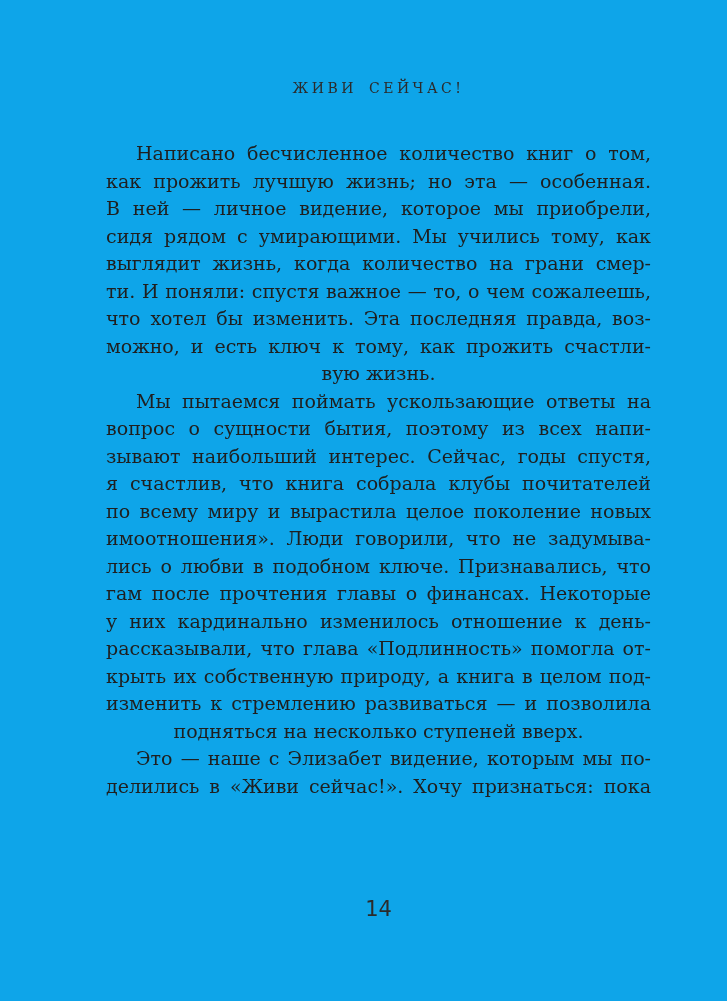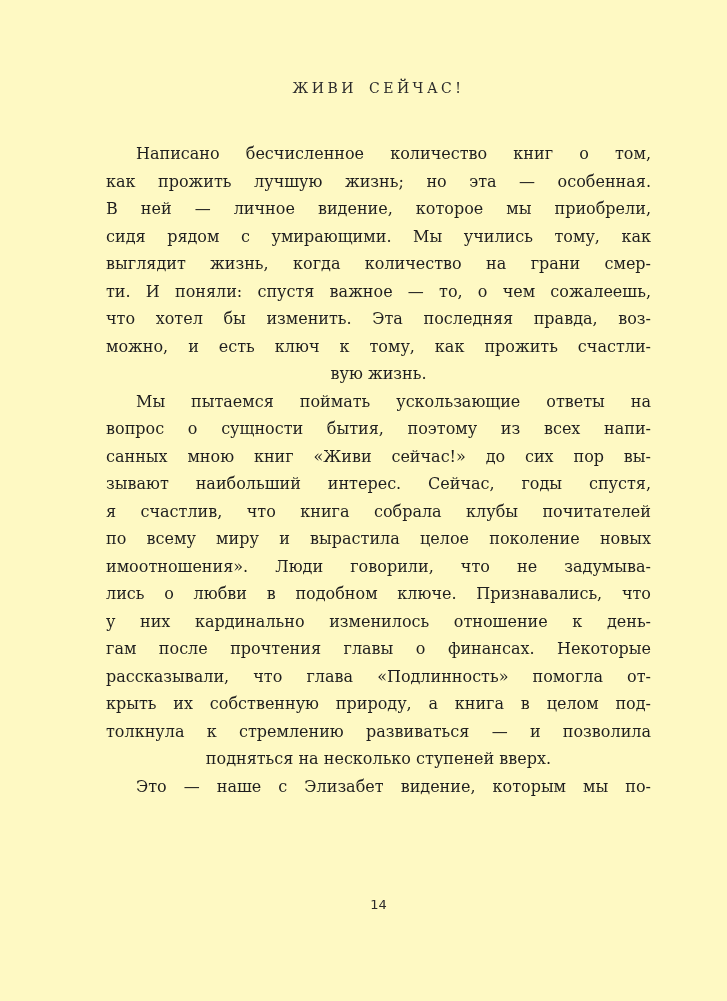--- a/index.html
+++ b/index.html
@@ -4,42 +4,42 @@
 <style>
   html, body {
     margin: 0;
     padding: 0;
     background: #ffffff;
   }
   .page {
     position: relative;
     width: 727px;
     height: 1001px;
-    background: #fef9c3;
+    background: #0ea5e9;
     overflow: hidden;
     font-family: "DejaVu Serif", serif;
     color: #1f1f1f;
   }
   .running-head {
     position: absolute;
     top: 80px;
     left: 106px;
     width: 545px;
     text-align: center;
     font-size: 14px;
     letter-spacing: 3.5px;
     word-spacing: 4px;
     color: #2b2b2b;
   }
   .body-text {
     position: absolute;
     top: 140px;
     left: 106px;
     width: 545px;
-    font-size: 16px;
+    font-size: 19px;
     line-height: 27.5px;
   }
   .para {
     margin: 0;
     padding: 0;
   }
   .line {
     display: block;
     height: 27.5px;
     overflow: hidden;
@@ -56,21 +56,21 @@
   .line.indent {
     text-indent: 30px;
   }
   .page-number {
     position: absolute;
     top: 897px;
     left: 106px;
     width: 545px;
     text-align: center;
     font-family: "DejaVu Sans", sans-serif;
-    font-size: 13px;
+    font-size: 21px;
     color: #2b2b2b;
   }
 </style>
 </head>
 <body>
 
 <div class="page">
   <div class="running-head">ЖИВИ СЕЙЧАС!</div>
 
   <div class="body-text">
@@ -81,32 +81,32 @@
         <span class="line j">сидя рядом с умирающими. Мы учились тому, как</span>
         <span class="line j">выглядит жизнь, когда количество на грани смер-</span>
         <span class="line j">ти. И поняли: спустя важное — то, о чем сожалеешь,</span>
         <span class="line j">что хотел бы изменить. Эта последняя правда, воз-</span>
         <span class="line j">можно, и есть ключ к тому, как прожить счастли-</span>
         <span class="line l">вую жизнь.</span>
       </p>
       <p class="para">
         <span class="line j indent">Мы пытаемся поймать ускользающие ответы на</span>
         <span class="line j">вопрос о сущности бытия, поэтому из всех напи-</span>
-        <span class="line j">санных мною книг «Живи сейчас!» до сих пор вы-</span>
         <span class="line j">зывают наибольший интерес. Сейчас, годы спустя,</span>
         <span class="line j">я счастлив, что книга собрала клубы почитателей</span>
         <span class="line j">по всему миру и вырастила целое поколение новых</span>
         <span class="line j">имоотношения». Люди говорили, что не задумыва-</span>
         <span class="line j">лись о любви в подобном ключе. Признавались, что</span>
+        <span class="line j">гам после прочтения главы о финансах. Некоторые</span>
         <span class="line j">у них кардинально изменилось отношение к день-</span>
-        <span class="line j">гам после прочтения главы о финансах. Некоторые</span>
         <span class="line j">рассказывали, что глава «Подлинность» помогла от-</span>
         <span class="line j">крыть их собственную природу, а книга в целом под-</span>
-        <span class="line j">толкнула к стремлению развиваться — и позволила</span>
+        <span class="line j">изменить к стремлению развиваться — и позволила</span>
         <span class="line l">подняться на несколько ступеней вверх.</span>
       </p>
       <p class="para">
         <span class="line j indent">Это — наше с Элизабет видение, которым мы по-</span>
+        <span class="line j">делились в «Живи сейчас!». Хочу признаться: пока</span>
       </p>
     </div>
 
   <div class="page-number">14</div>
 </div>
 
 </body></html>

